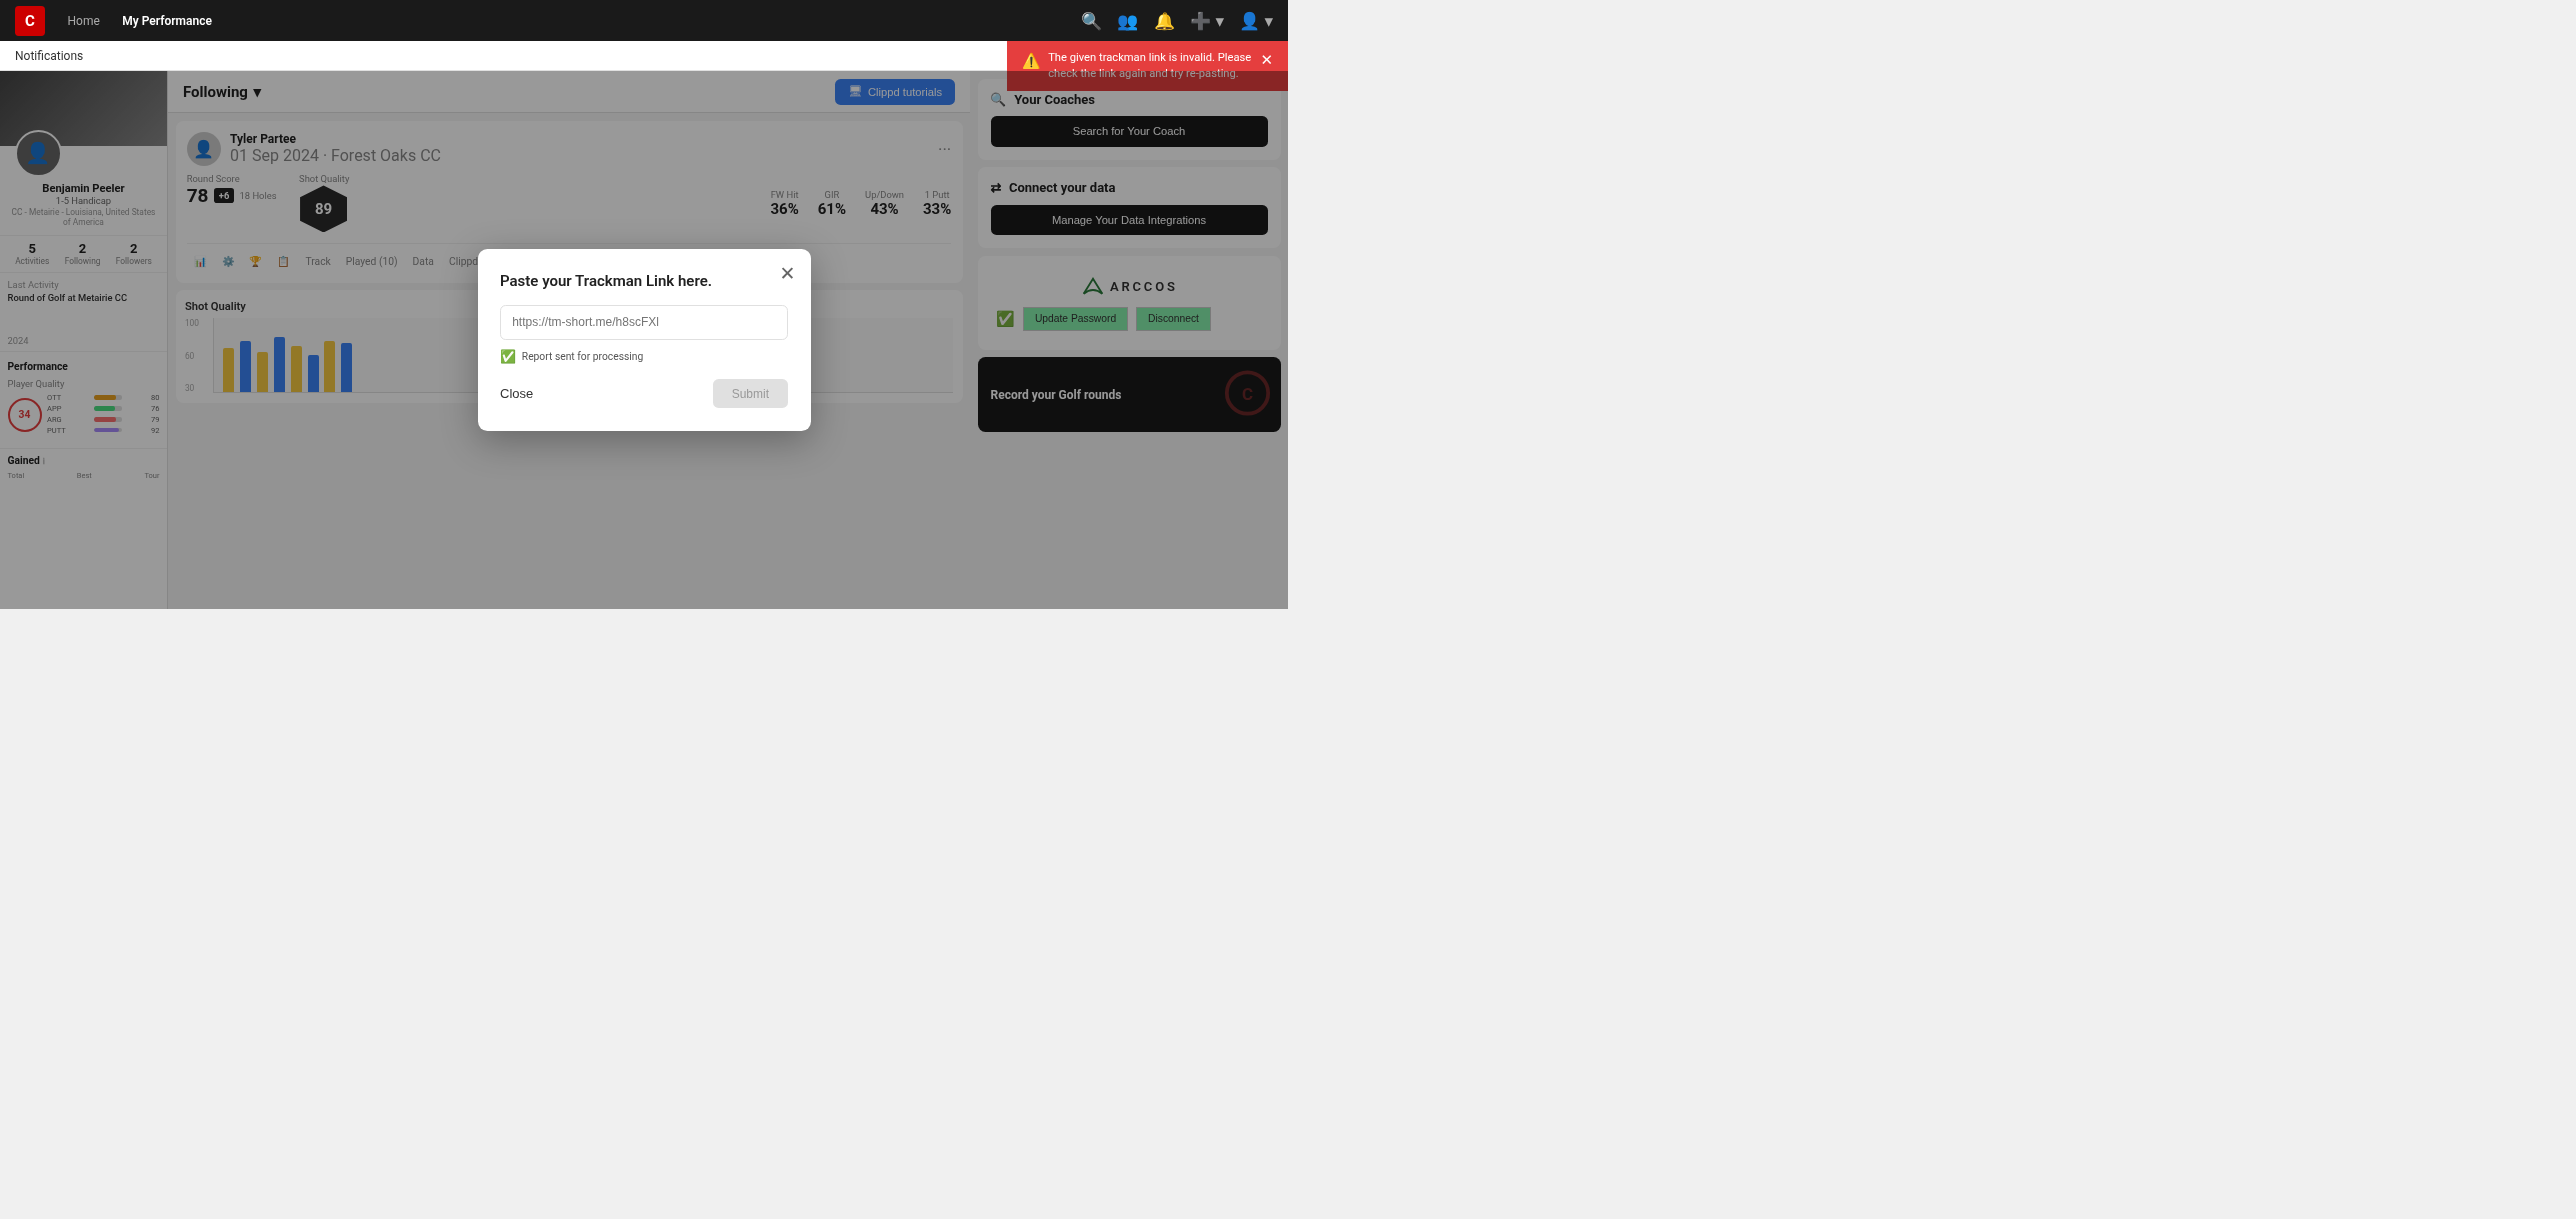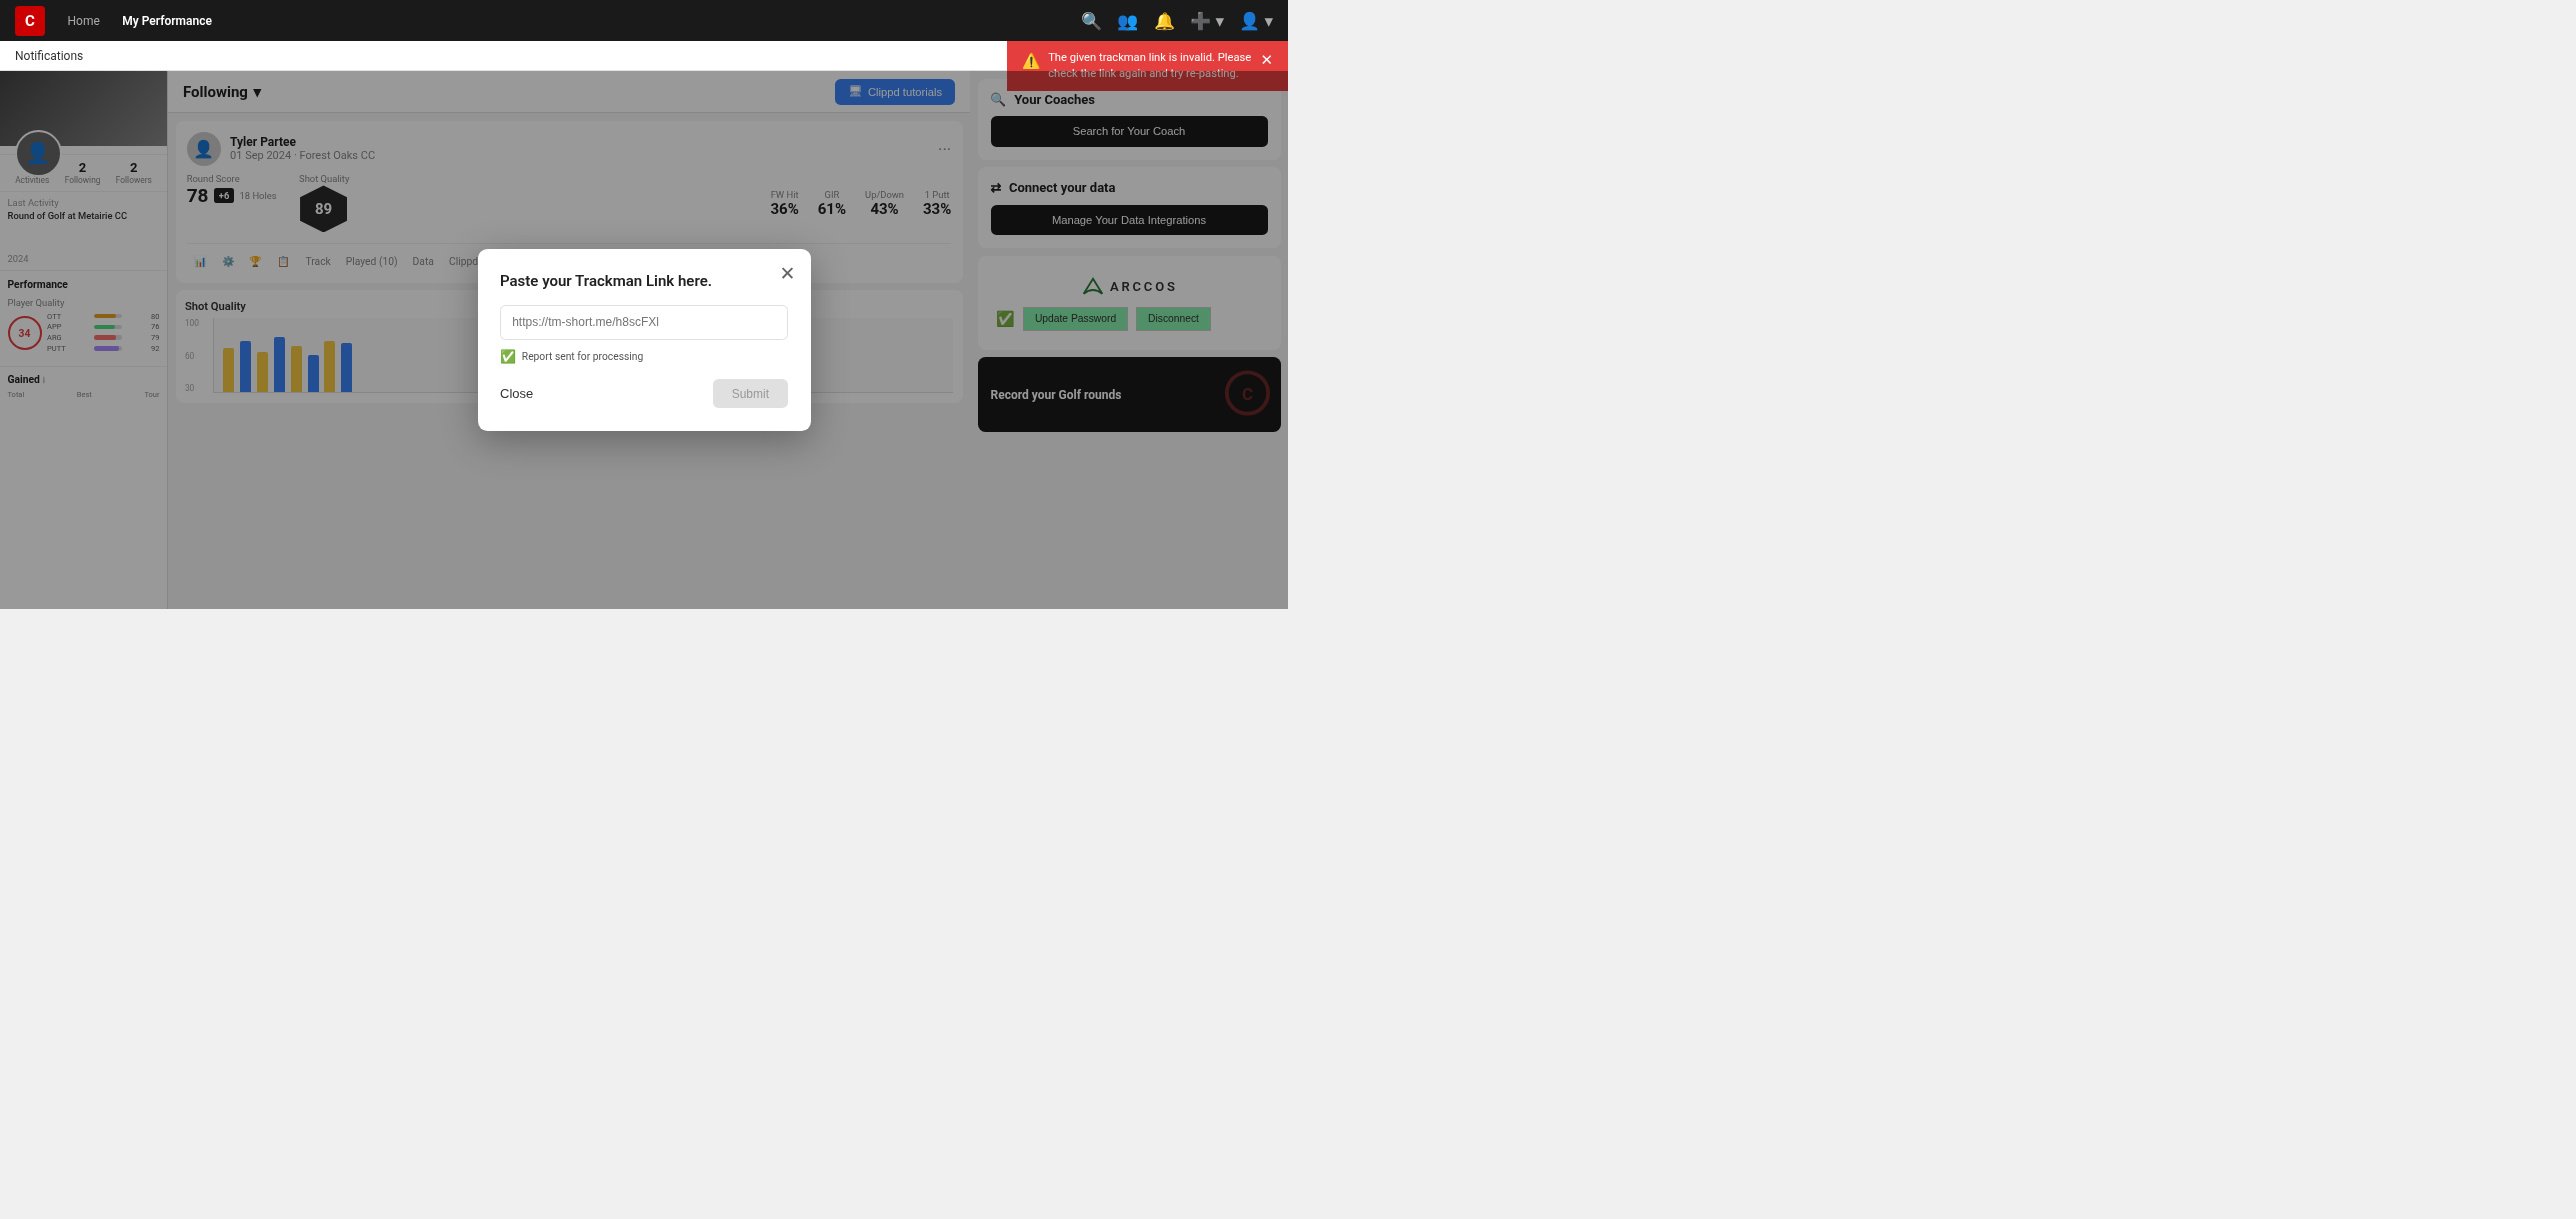--- a/index.html
+++ b/index.html
@@ -307,21 +307,21 @@
       border-radius: 50%;
       background: #ccc;
       display: flex;
       align-items: center;
       justify-content: center;
       color: #888;
       font-size: 17px;
       flex-shrink: 0;
     }
     .feed-user-name { font-size: 12px; font-weight: 700; color: #222; }
-    .feed-meta { font-size: 11px; color: #888; }
+    .feed-meta { font-size: 16px; color: #888; }
     .feed-more { margin-left: auto; color: #888; cursor: pointer; font-size: 17px; }
     .feed-title { font-size: 15px; font-weight: 700; color: #222; margin-bottom: 9.4px; }
     .feed-stats {
       display: flex;
       gap: 22.5px;
     }
     .feed-stat { }
     .feed-stat-label { font-size: 9.4px; color: #888; }
     .feed-stat-val { font-size: 19px; font-weight: 700; color: #222; display: flex; align-items: center; gap: 5.6px; }
     .score-badge {
@@ -613,20 +613,25 @@
 <div class="notifications-bar">
   <span>Notifications</span>
 </div>
 
 <div class="main-layout" style="position:relative;">
 
   <aside class="left-sidebar">
     <div class="sidebar-profile">
       <div class="sidebar-cover"></div>
       <div class="sidebar-avatar">👤</div>
+    </div>
+    <div class="sidebar-user-info">
+      <div class="sidebar-name">Benjamin Peeler</div>
+      <div class="sidebar-handicap">1-5 Handicap</div>
+      <div class="sidebar-location">CC - Metairie - Louisiana, United States of America</div>
     </div>
     <div class="sidebar-stats">
       <div class="sidebar-stat">
         <div class="sidebar-stat-val">5</div>
         <div class="sidebar-stat-label">Activities</div>
       </div>
       <div class="sidebar-stat">
         <div class="sidebar-stat-val">2</div>
         <div class="sidebar-stat-label">Following</div>
       </div>

